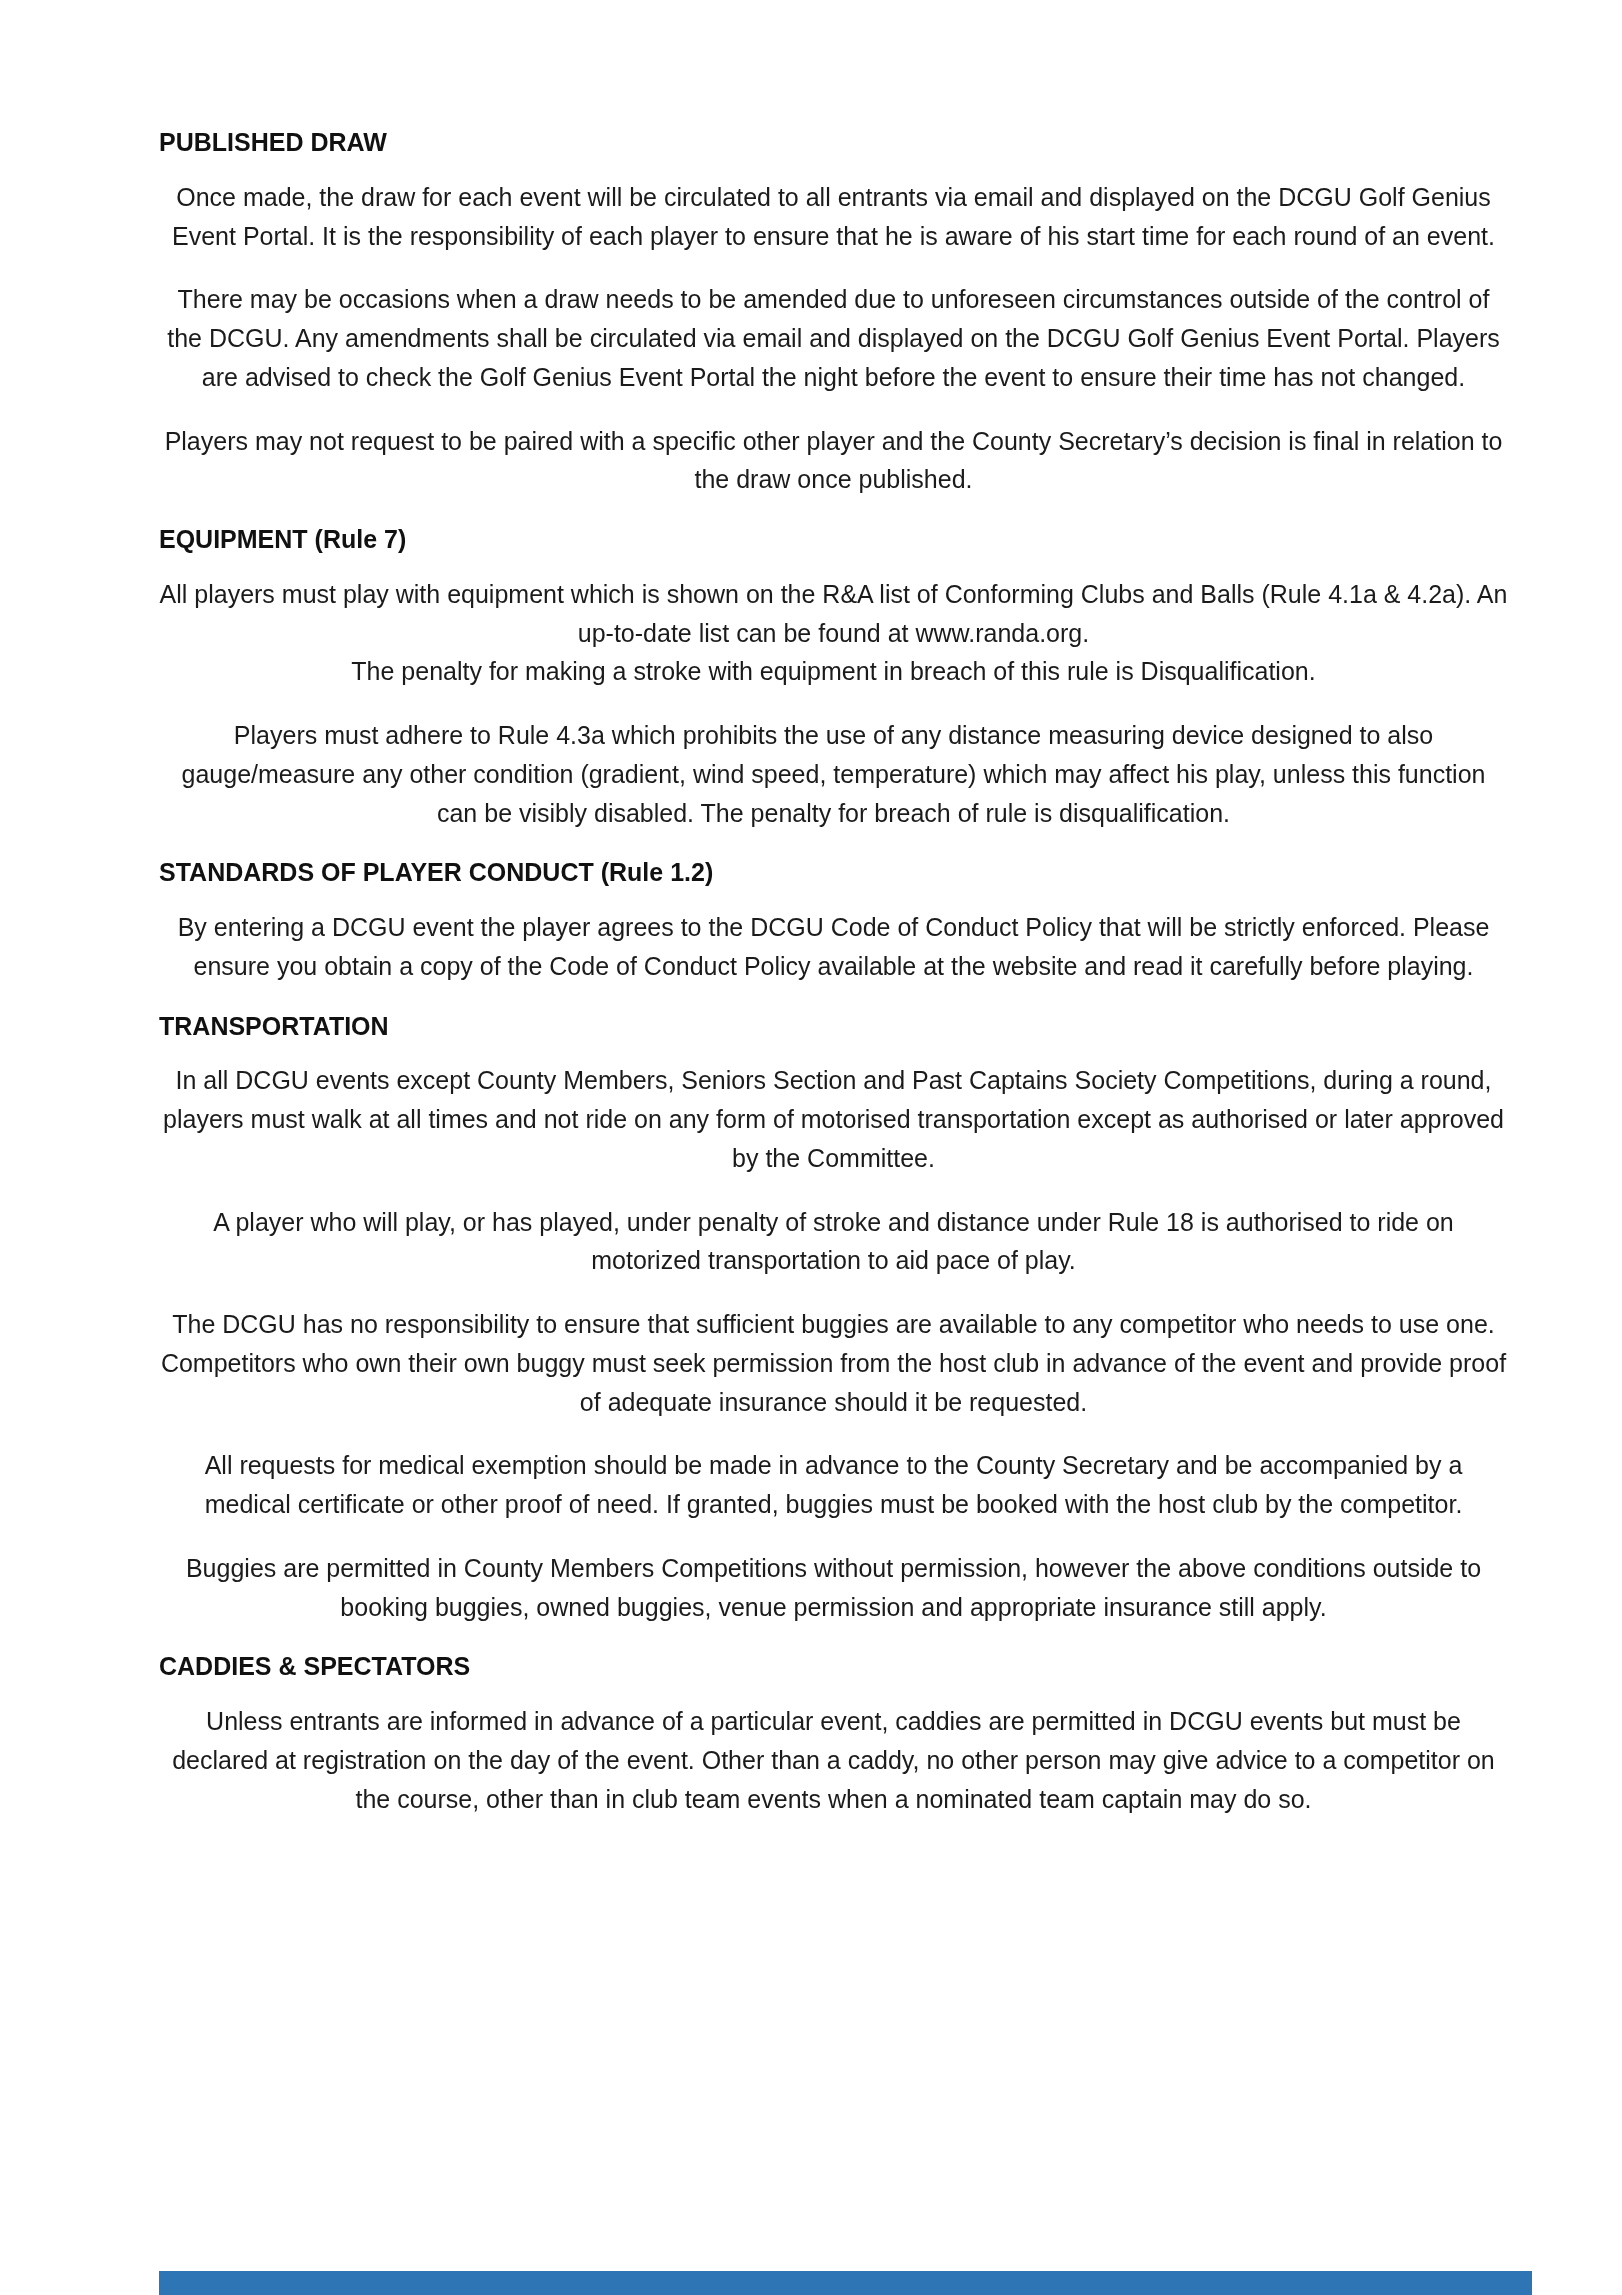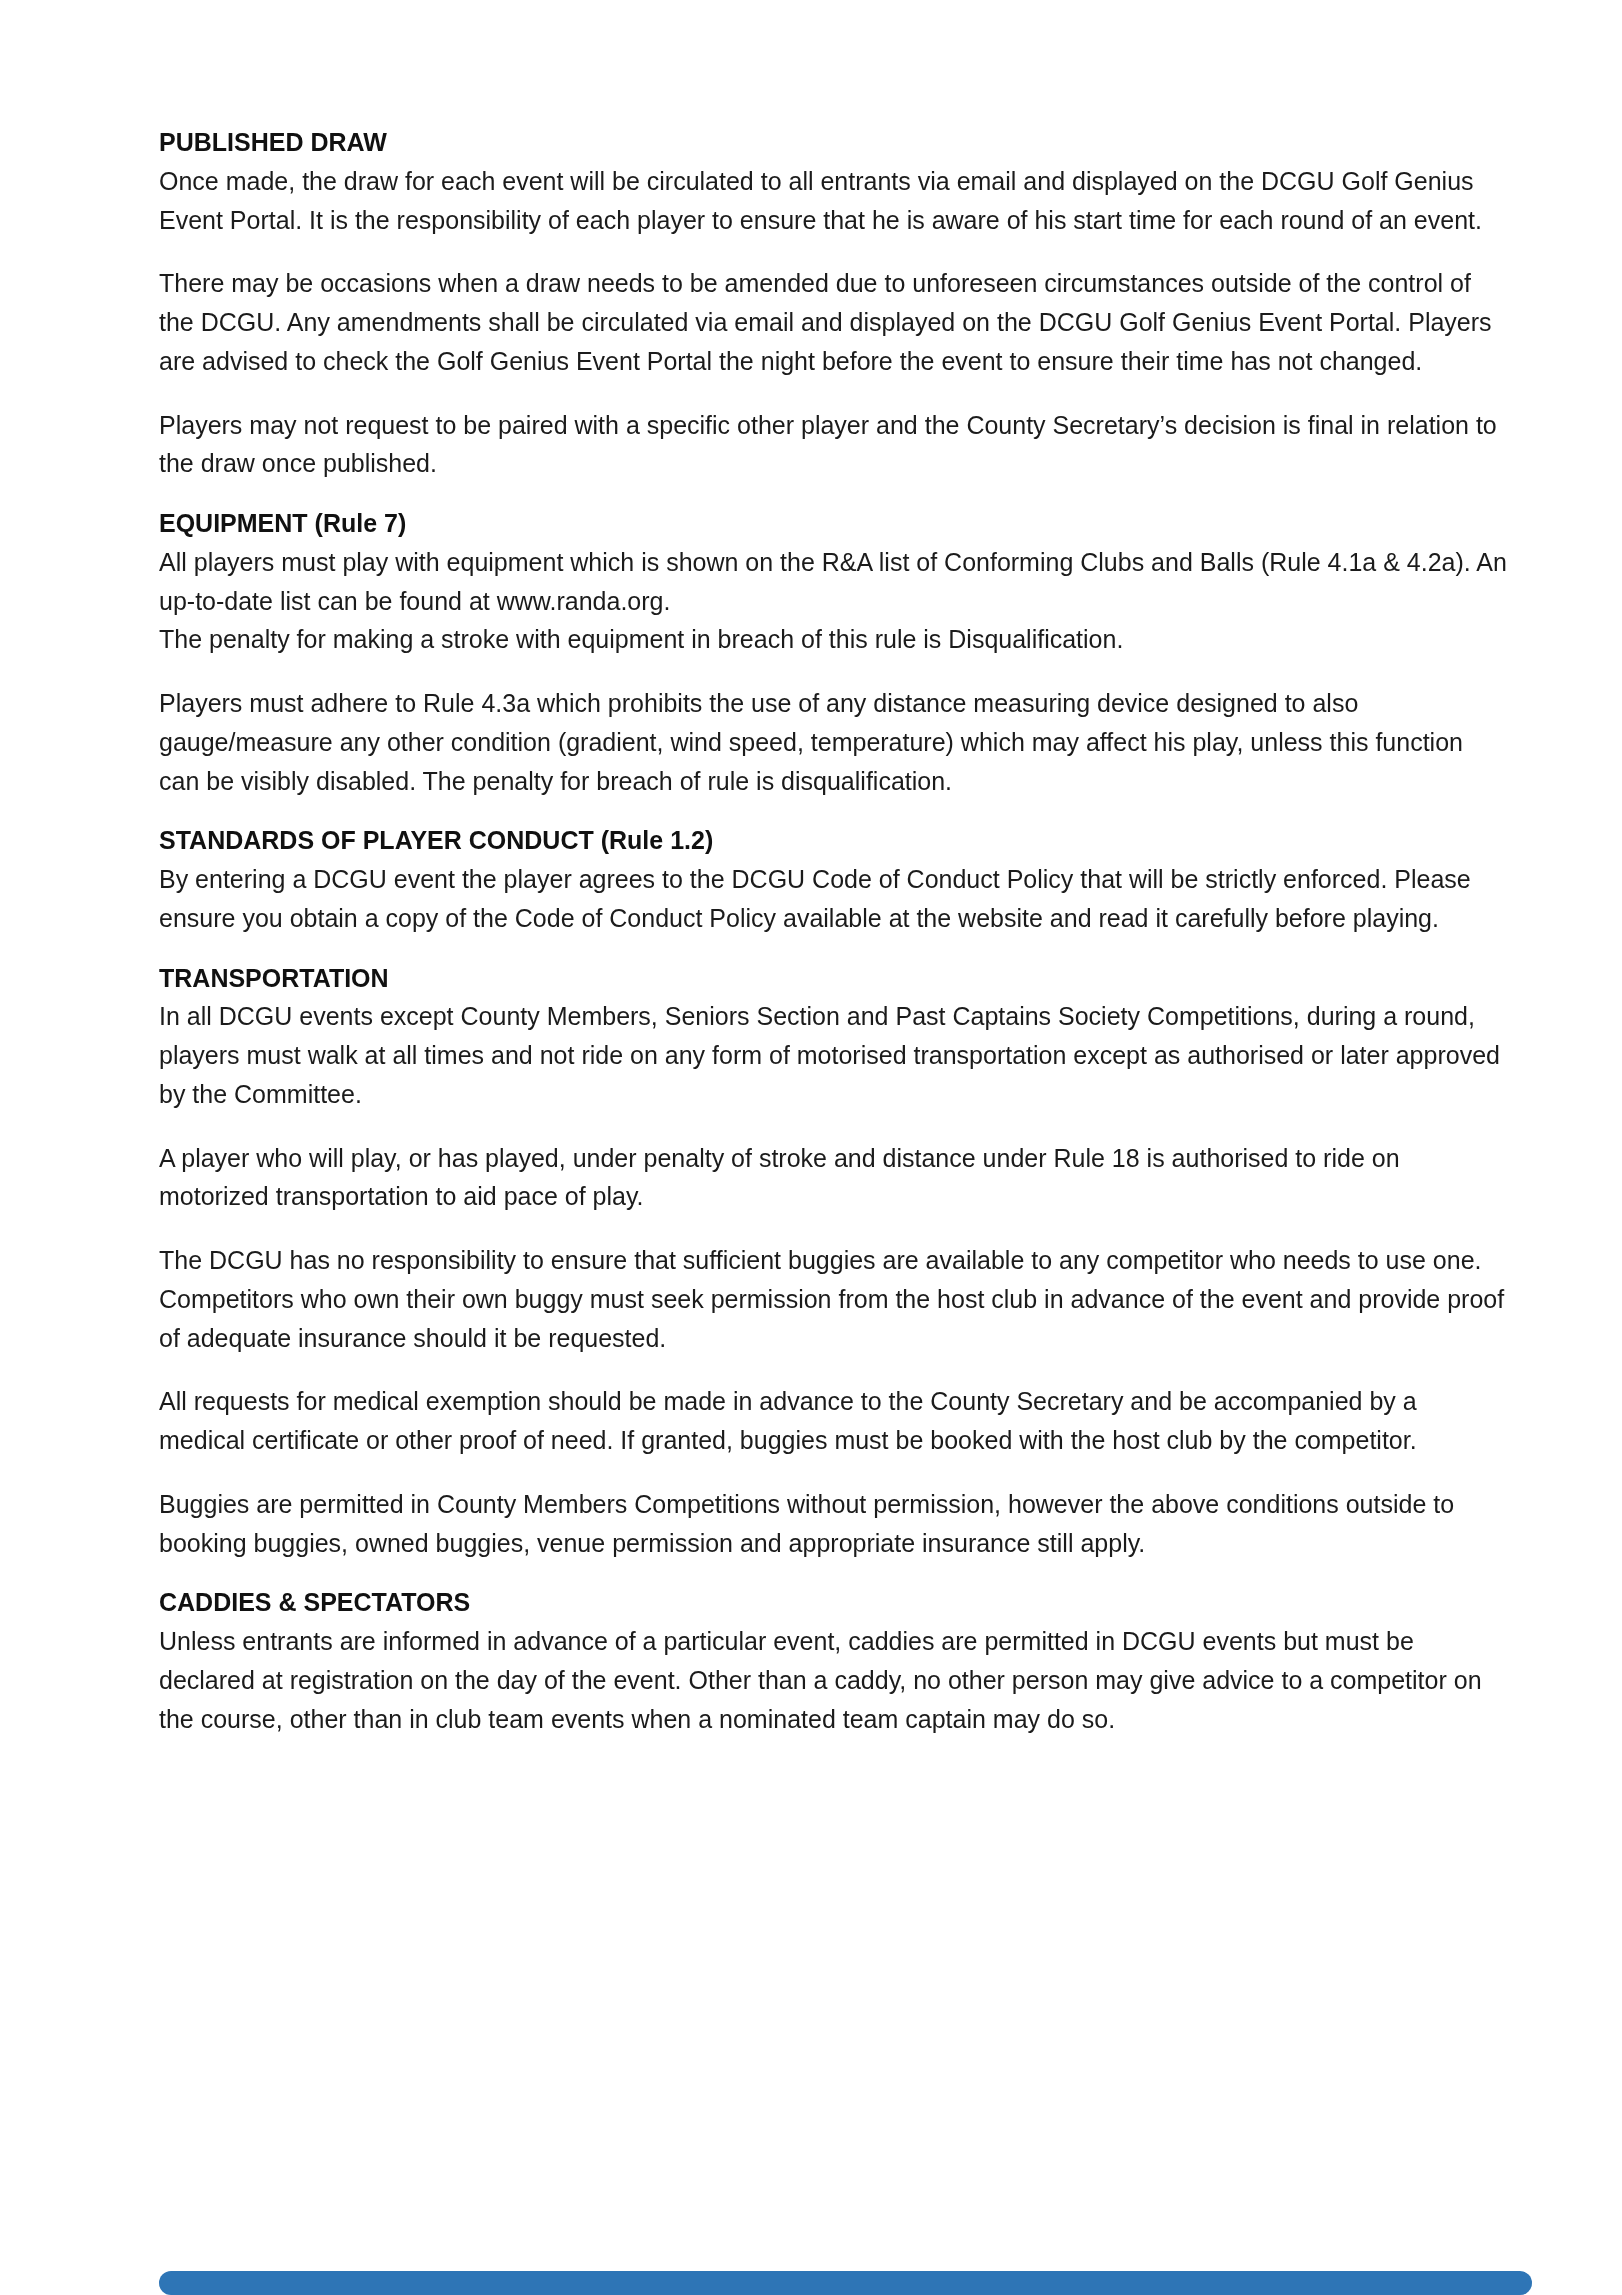--- a/index.html
+++ b/index.html
@@ -1,15 +1,15 @@
 <!DOCTYPE html>
 <html style="font-size:13px"><head>
 <meta charset="utf-8">
 <style>
-  * { box-sizing: border-box; border-radius: 23px; }
+  * { box-sizing: border-box; }
   html, body { margin: 0; padding: 0; background: #ffffff; }
   .page {
     position: relative;
     width: 1623px;
     height: 2295px;
     background: #ffffff;
     font-family: "Liberation Sans", sans-serif;
     color: #1b1b1b;
     overflow: hidden;
   }
@@ -24,22 +24,23 @@
   .section { margin-top: 21px; }
   .section:first-child { margin-top: 0; }
   .section h2 {
     margin: 0;
     font-size: 25px;
     line-height: 1.55;
     font-weight: bold;
     color: #111111;
   }
   .section p {
-    margin: 0 0 25px 0;
+    margin: 16px 0 25px 0;
     white-space: pre-line;
+    text-align: center;
   }
   .section p:last-child { margin-bottom: 0; }
   .footer-bar {
     position: absolute;
     left: 159px;
     right: 91px;
     bottom: 0;
     height: 24px;
   }
 </style>

